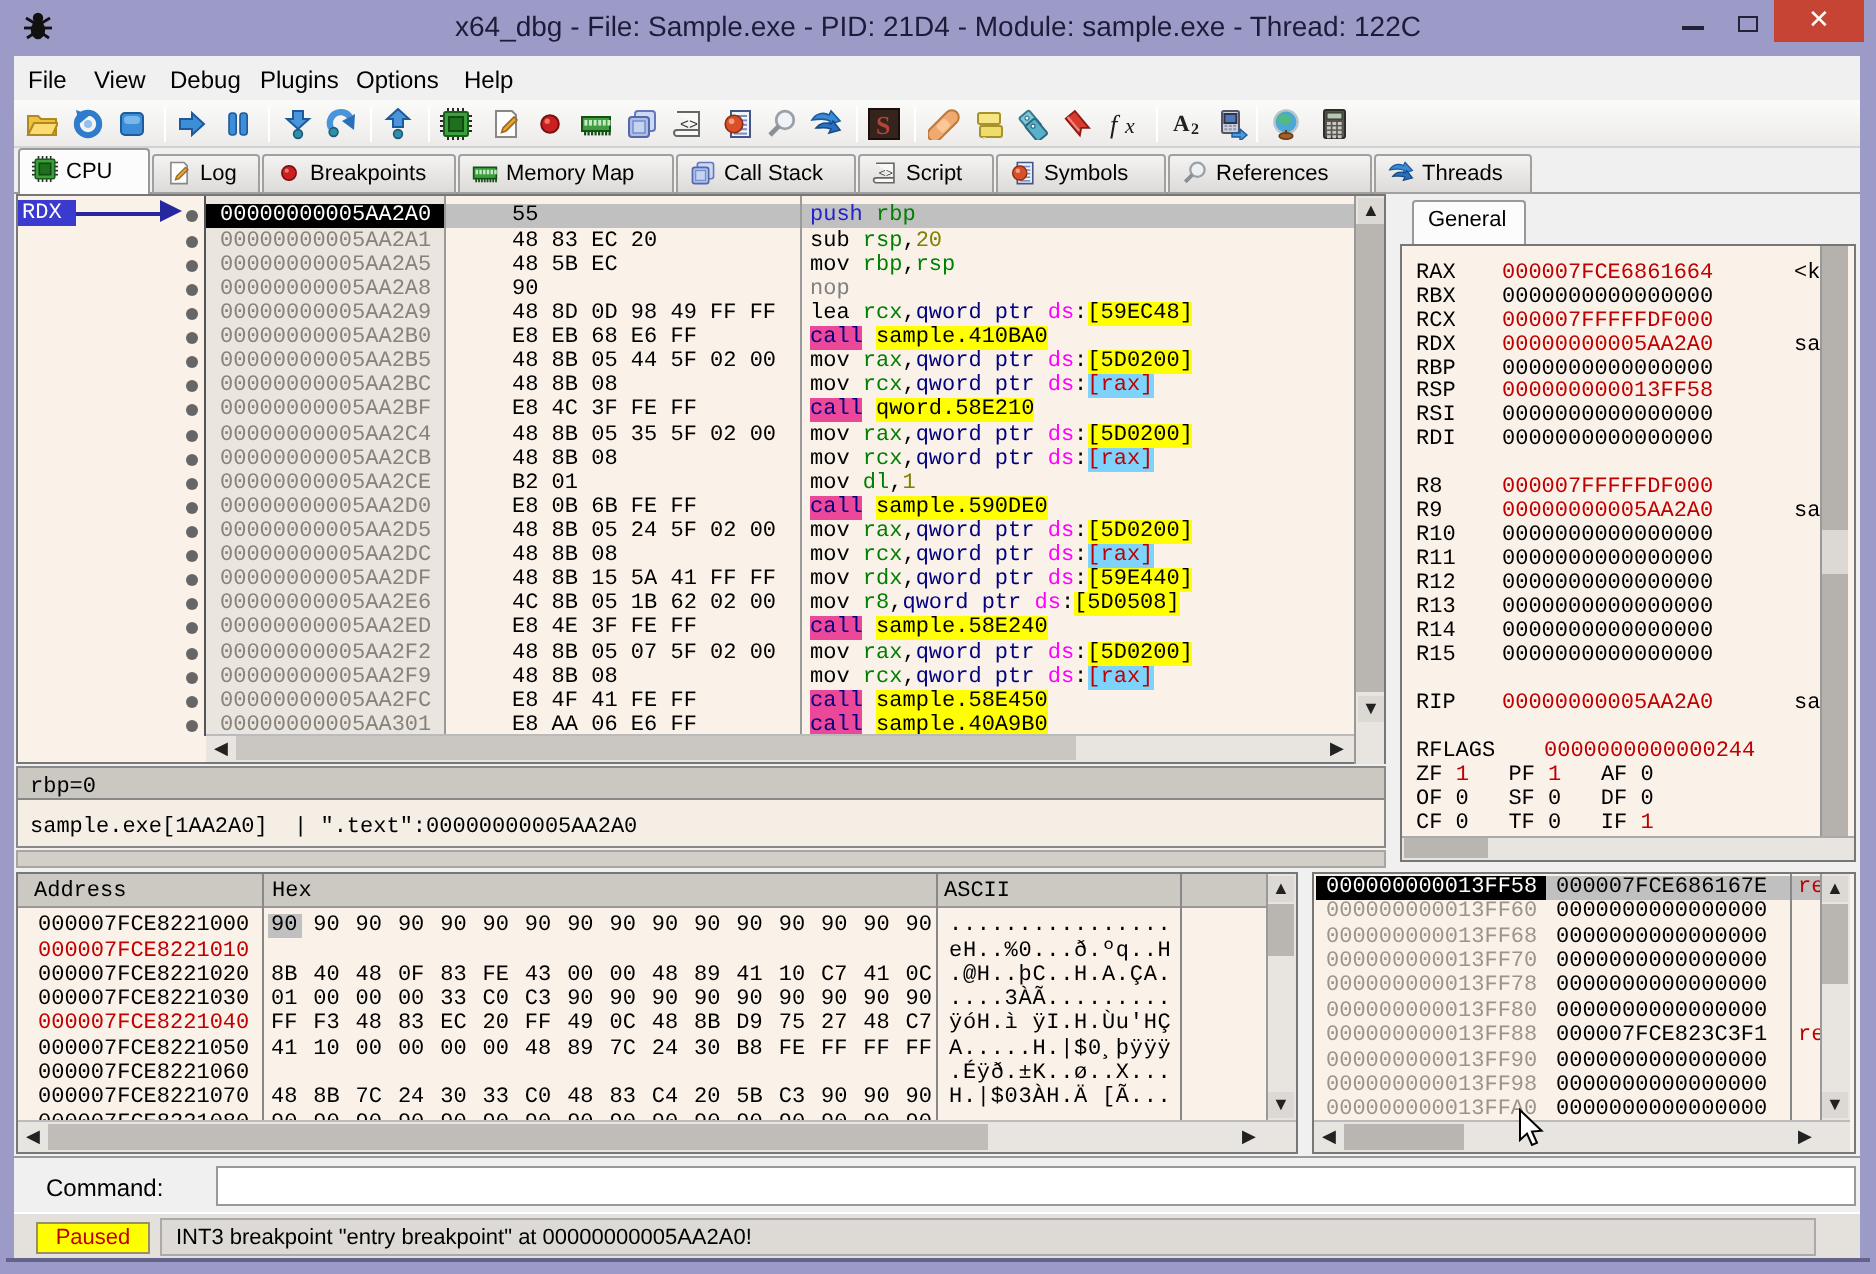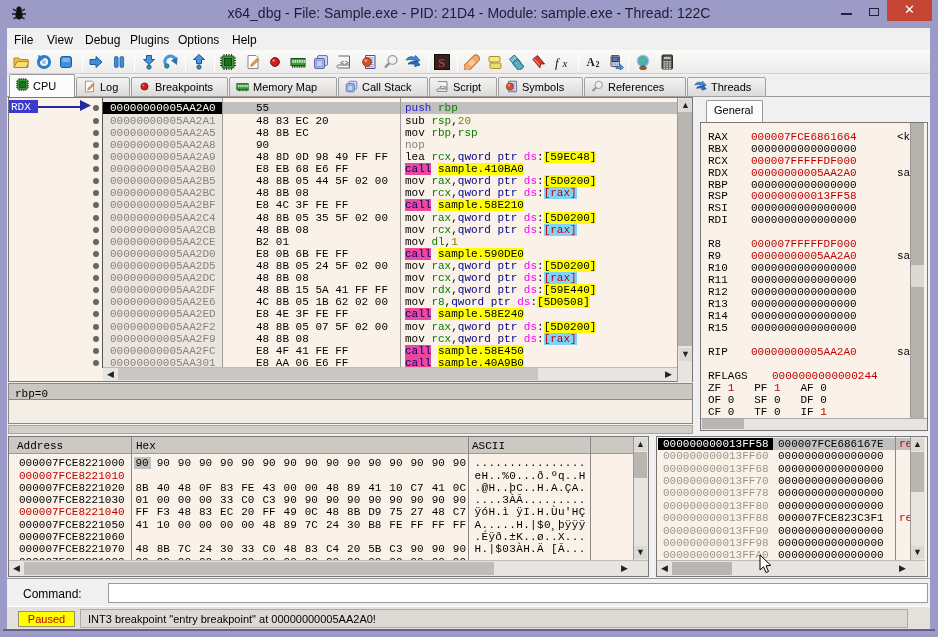--- a/index.html
+++ b/index.html
@@ -328,21 +328,21 @@
 <div class="abs" style="left:222px;top:102.4px;width:455px;height:12.1px;background:#c0c0c0"></div>
 <div class="abs mono" style="left:110px;top:102.4px;color:#fff">00000000005AA2A0</div>
 <div class="abs mono" style="left:256px;top:102.4px;color:#000">55</div>
 <div class="abs mono" style="left:405px;top:102.4px;color:#000"><span class="bl">push</span> <span class="g">rbp</span></div>
 <div class="abs" style="left:93px;top:117.5px;width:6px;height:6px;border-radius:3px;background:#666"></div>
 <div class="abs mono" style="left:110px;top:114.5px;color:#87827a">00000000005AA2A1</div>
 <div class="abs mono" style="left:256px;top:114.5px;color:#000">48 83 EC 20</div>
 <div class="abs mono" style="left:405px;top:114.5px;color:#000">sub <span class="g">rsp</span>,<span class="o">20</span></div>
 <div class="abs" style="left:93px;top:129.6px;width:6px;height:6px;border-radius:3px;background:#666"></div>
 <div class="abs mono" style="left:110px;top:126.6px;color:#87827a">00000000005AA2A5</div>
-<div class="abs mono" style="left:256px;top:126.6px;color:#000">48 8B EC</div>
+<div class="abs mono" style="left:256px;top:126.6px;color:#000">48 5B EC</div>
 <div class="abs mono" style="left:405px;top:126.6px;color:#000">mov <span class="g">rbp</span>,<span class="g">rsp</span></div>
 <div class="abs" style="left:93px;top:141.8px;width:6px;height:6px;border-radius:3px;background:#666"></div>
 <div class="abs mono" style="left:110px;top:138.8px;color:#87827a">00000000005AA2A8</div>
 <div class="abs mono" style="left:256px;top:138.8px;color:#000">90</div>
 <div class="abs mono" style="left:405px;top:138.8px;color:#000"><span class="gr">nop</span></div>
 <div class="abs" style="left:93px;top:153.9px;width:6px;height:6px;border-radius:3px;background:#666"></div>
 <div class="abs mono" style="left:110px;top:150.9px;color:#87827a">00000000005AA2A9</div>
 <div class="abs mono" style="left:256px;top:150.9px;color:#000">48 8D 0D 98 49 FF FF</div>
 <div class="abs mono" style="left:405px;top:150.9px;color:#000">lea <span class="g">rcx</span>,<span class="n">qword ptr </span><span class="ma">ds</span>:<span class="hy">[59EC48]</span></div>
 <div class="abs" style="left:93px;top:166.0px;width:6px;height:6px;border-radius:3px;background:#666"></div>
@@ -353,21 +353,21 @@
 <div class="abs mono" style="left:110px;top:175.1px;color:#87827a">00000000005AA2B5</div>
 <div class="abs mono" style="left:256px;top:175.1px;color:#000">48 8B 05 44 5F 02 00</div>
 <div class="abs mono" style="left:405px;top:175.1px;color:#000">mov <span class="g">rax</span>,<span class="n">qword ptr </span><span class="ma">ds</span>:<span class="hy">[5D0200]</span></div>
 <div class="abs" style="left:93px;top:190.2px;width:6px;height:6px;border-radius:3px;background:#666"></div>
 <div class="abs mono" style="left:110px;top:187.2px;color:#87827a">00000000005AA2BC</div>
 <div class="abs mono" style="left:256px;top:187.2px;color:#000">48 8B 08</div>
 <div class="abs mono" style="left:405px;top:187.2px;color:#000">mov <span class="g">rcx</span>,<span class="n">qword ptr </span><span class="ma">ds</span>:<span class="hyr">[rax]</span></div>
 <div class="abs" style="left:93px;top:202.4px;width:6px;height:6px;border-radius:3px;background:#666"></div>
 <div class="abs mono" style="left:110px;top:199.4px;color:#87827a">00000000005AA2BF</div>
 <div class="abs mono" style="left:256px;top:199.4px;color:#000">E8 4C 3F FE FF</div>
-<div class="abs mono" style="left:405px;top:199.4px;color:#000"><span class="hc">call</span> <span class="hy">sample.58E210</span></div>
+<div class="abs mono" style="left:405px;top:199.4px;color:#000"><span class="hc">call</span> <span class="hy">qword.58E210</span></div>
 <div class="abs" style="left:93px;top:214.5px;width:6px;height:6px;border-radius:3px;background:#666"></div>
 <div class="abs mono" style="left:110px;top:211.5px;color:#87827a">00000000005AA2C4</div>
 <div class="abs mono" style="left:256px;top:211.5px;color:#000">48 8B 05 35 5F 02 00</div>
 <div class="abs mono" style="left:405px;top:211.5px;color:#000">mov <span class="g">rax</span>,<span class="n">qword ptr </span><span class="ma">ds</span>:<span class="hy">[5D0200]</span></div>
 <div class="abs" style="left:93px;top:226.6px;width:6px;height:6px;border-radius:3px;background:#666"></div>
 <div class="abs mono" style="left:110px;top:223.6px;color:#87827a">00000000005AA2CB</div>
 <div class="abs mono" style="left:256px;top:223.6px;color:#000">48 8B 08</div>
 <div class="abs mono" style="left:405px;top:223.6px;color:#000">mov <span class="g">rcx</span>,<span class="n">qword ptr </span><span class="ma">ds</span>:<span class="hyr">[rax]</span></div>
 <div class="abs" style="left:93px;top:238.7px;width:6px;height:6px;border-radius:3px;background:#666"></div>
 <div class="abs mono" style="left:110px;top:235.7px;color:#87827a">00000000005AA2CE</div>
@@ -425,20 +425,21 @@
 <div class="abs" style="left:678px;top:112px;width:14px;height:234px;background:#b9b6b1"></div>
 <div class="abs" style="left:679px;top:99px;width:13px;height:13px;background:#dcd9d4;color:#222;font-size:9px;text-align:center;line-height:13px">▲</div>
 <div class="abs" style="left:679px;top:348px;width:13px;height:13px;background:#dcd9d4;color:#222;font-size:9px;text-align:center;line-height:13px">▼</div>
 <div class="abs" style="left:103px;top:367px;width:574px;height:14px;background:#e8e5e1;border-top:1px solid #bbb"></div>
 <div class="abs" style="left:104px;top:368px;width:13px;height:13px;color:#222;font-size:9px;text-align:center;line-height:13px">◀</div>
 <div class="abs" style="left:662px;top:368px;width:13px;height:13px;color:#222;font-size:9px;text-align:center;line-height:13px">▶</div>
 <div class="abs" style="left:118px;top:368px;width:420px;height:12px;background:#cac7c2"></div>
 <div class="abs" style="left:8px;top:383px;width:685px;height:17px;background:#cbc8c2;border:1px solid #888"></div>
 <div class="abs mono" style="left:15px;top:388px;color:#000">rbp=0</div>
 <div class="abs" style="left:8px;top:400px;width:685px;height:24px;background:#f4eee5;border:1px solid #888;border-top:none"></div>
+<div class="abs mono" style="left:15px;top:408px;color:#000">sample.exe[1AA2A0]  | ".text":00000000005AA2A0</div>
 <div class="abs" style="left:8px;top:424.5px;width:685px;height:9px;background:#d2cfc9;border:1px solid #a8a49e"></div>
 <div class="abs" style="left:706px;top:100px;width:57px;height:23px;background:#fcfcfc;border:1px solid #999;border-bottom:none;border-radius:2px 2px 0 0"></div>
 <div class="abs" style="left:714px;top:104px;font-size:11px;color:#000">General</div>
 <div class="abs cream" style="left:700px;top:122px;width:228px;height:309px;border:1px solid #777"></div>
 <div class="abs mono" style="left:708px;top:130.6px;color:#000">RAX</div>
 <div class="abs mono" style="left:751px;top:130.6px;color:#c00000">000007FCE6861664</div>
 <div class="abs mono" style="left:897px;top:130.6px;color:#000;width:14px;overflow:hidden">&lt;k</div>
 <div class="abs mono" style="left:708px;top:142.6px;color:#000">RBX</div>
 <div class="abs mono" style="left:751px;top:142.6px;color:#000">0000000000000000</div>
 <div class="abs mono" style="left:708px;top:154.5px;color:#000">RCX</div>

